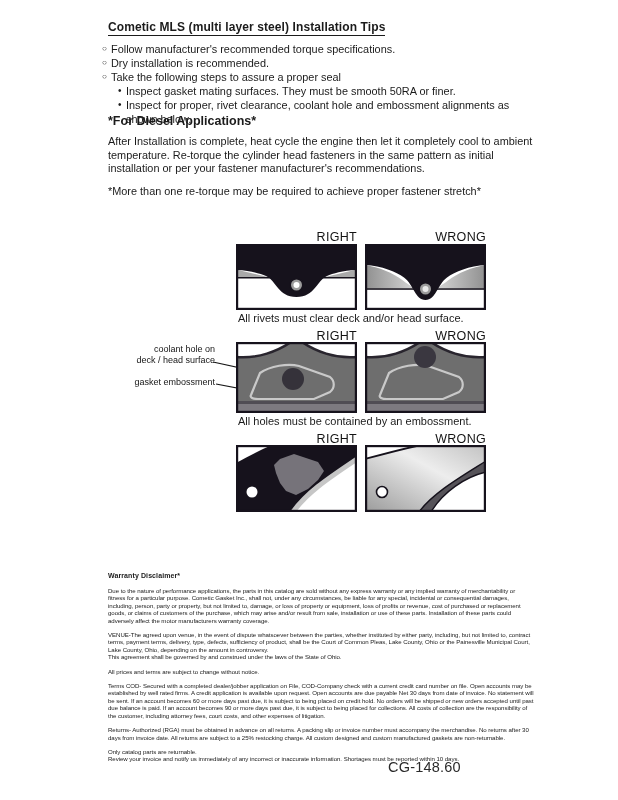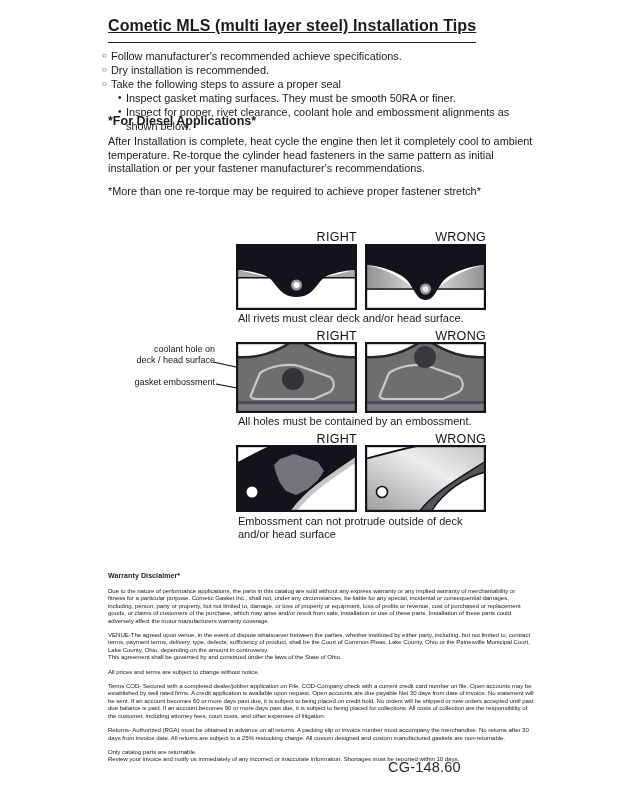--- a/index.html
+++ b/index.html
@@ -3,22 +3,22 @@
 <meta charset="utf-8">
 <style>
   html,body{margin:0;padding:0;background:#ffffff;}
   #page{
     position:relative;width:618px;height:800px;background:#ffffff;overflow:hidden;
     font-family:"Liberation Sans","DejaVu Sans",sans-serif;color:#1b1b1b;
   }
   .abs{position:absolute;}
   
   #intro{left:102px;top:17px;width:436px;}
-  .doc-title{margin-left:6px;display:inline-block;font-size:16px;font-weight:bold;
-    border-bottom:1.6px solid #1b1b1b;padding-bottom:7px;letter-spacing:.1px;text-decoration:underline;}
+  .doc-title{margin-left:6px;display:inline-block;font-size:12px;font-weight:bold;
+    border-bottom:1.6px solid #1b1b1b;padding-bottom:1px;letter-spacing:.1px;}
   .blist{margin-top:6px;}
   .brow{display:flex;align-items:flex-start;font-size:10.9px;line-height:14px;}
   .bmark{width:9px;flex:0 0 9px;font-size:8px;line-height:14px;text-align:left;}
   .sublist .brow{margin-left:16px;}
   .sublist .bmark{font-size:10px;width:8px;flex:0 0 8px;}
   
   #diesel{left:108px;top:114px;width:428px;}
   .sec-head{font-size:12.5px;font-weight:bold;margin-bottom:7px;}
   .para{font-size:10.9px;line-height:13.5px;margin:0 0 9px 0;}
   
@@ -48,21 +48,21 @@
 </head>
 <body>
 
 <div id="page">
 
   <div id="intro" class="abs">
     <div class="doc-title">Cometic MLS (multi layer steel) Installation Tips</div>
     <div class="blist">
       <div class="brow">
         <span class="bmark">○</span>
-        <span>Follow manufacturer's recommended achieve specifications.</span>
+        <span>Follow manufacturer's recommended torque specifications.</span>
       </div>
       <div class="brow">
         <span class="bmark">○</span>
         <span>Dry installation is recommended.</span>
       </div>
       <div class="brow">
         <span class="bmark">○</span>
         <span>Take the following steps to assure a proper seal</span>
       </div>
       <div class="sublist">
@@ -179,22 +179,20 @@
       </linearGradient>
     </defs>
     <rect width="121" height="67" fill="#ffffff"></rect>
     <path d="M0 14 C22 8 42 3 56 0 H121 V16 C94 33 68 48 54 67 H0 Z" fill="url(#gD)"></path>
     <path d="M0 14 C22 8 42 3 56 0" stroke="#16121c" stroke-width="1.8" fill="none"></path>
     <path d="M121 16 C94 33 68 48 54 67 H66 C78 47 100 32 121 27 Z" fill="#565359" stroke="#16121c" stroke-width="1.4"></path>
     <circle cx="17" cy="47" r="5.5" fill="#ffffff" stroke="#16121c" stroke-width="1.6"></circle>
     <rect x="1" y="1" width="119" height="65" fill="none" stroke="#16121c" stroke-width="2.4"></rect>
   </svg>
 
-  <div id="f3-caption" class="abs fig-caption">Embossment can not protrude outside of deck
-and/or head surface</div>
 
   <div id="disclaimer" class="abs">
     <div class="legal-head">Warranty Disclaimer*</div>
     <p class="legal">Due to the nature of performance applications, the parts in this catalog are sold without any express warranty or any implied warranty of merchantability or fitness for a particular purpose.  Cometic Gasket Inc., shall not, under any circumstances, be liable for any special, incidental or consequential damages, including, person, party or property, but not limited to, damage, or loss of property or equipment, loss of profits or revenue, cost of purchased or replacement goods, or claims of customers of the purchase, which may arise and/or result from sale, installation or use of these parts.  Installation of these parts could adversely affect the motor manufacturers warranty coverage.</p>
     <p class="legal">VENUE-The agreed upon venue, in the event of dispute whatsoever between the parties, whether instituted by either party, including, but not limited to, contract terms, payment terms, delivery, type, defects, sufficiency of product, shall be the Court of Common Pleas, Lake County, Ohio or the Painesville Municipal Court, Lake County, Ohio, depending on the amount in controversy.
 This agreement shall be governed by and construed under the laws of the State of Ohio.</p>
     <p class="legal">All prices and terms are subject to change without notice.</p>
     <p class="legal">Terms COD- Secured with a completed dealer/jobber application on File, COD-Company check with a current credit card number on file.  Open accounts may be established by well rated firms.  A credit application is available upon request.  Open accounts are due payable Net 30 days from date of invoice.  No statement will be sent.  If an account becomes 60 or more days past due, it is subject to being placed on credit hold.  No orders will be shipped or new orders accepted until past due balance is paid.  If an account becomes 90 or more days past due, it is subject to being placed for collections.  All costs of collection are the responsibility of the customer, including attorney fees, court costs, and other expenses of litigation.</p>
     <p class="legal">Returns- Authorized (RGA) must be obtained in advance on all returns.  A packing slip or invoice number must accompany the merchandise.  No returns after 30 days from invoice date.  All returns are subject to a 25% restocking charge.  All custom designed and custom manufactured gaskets are non-returnable.</p>
     <p class="legal">Only catalog parts are returnable.

